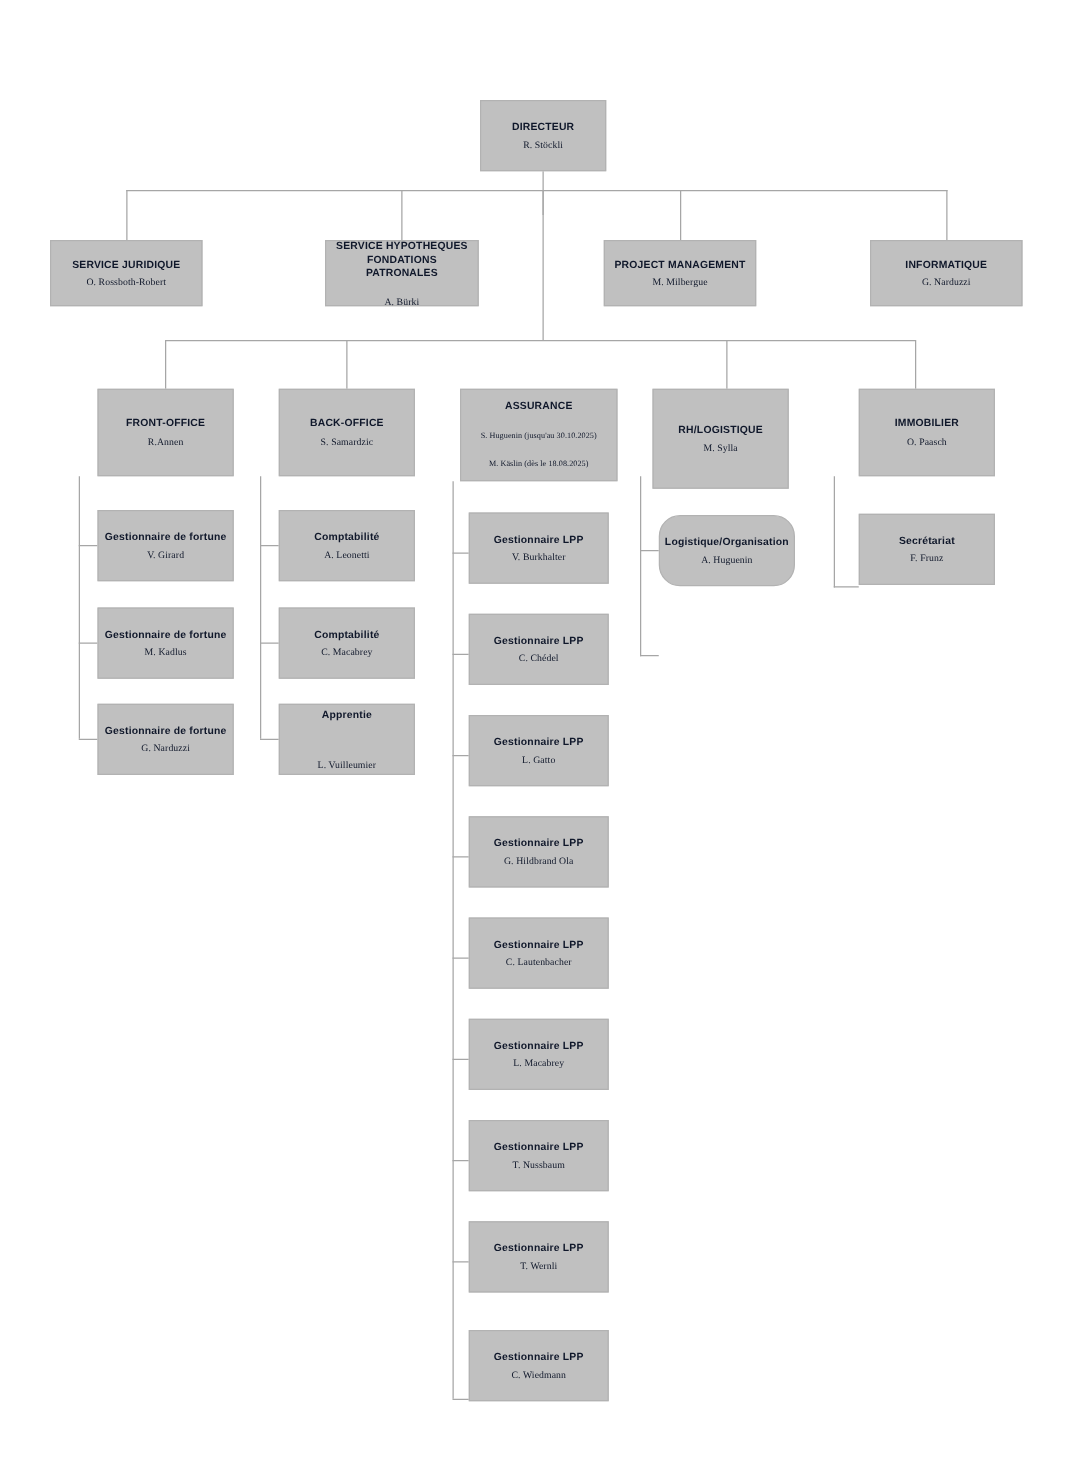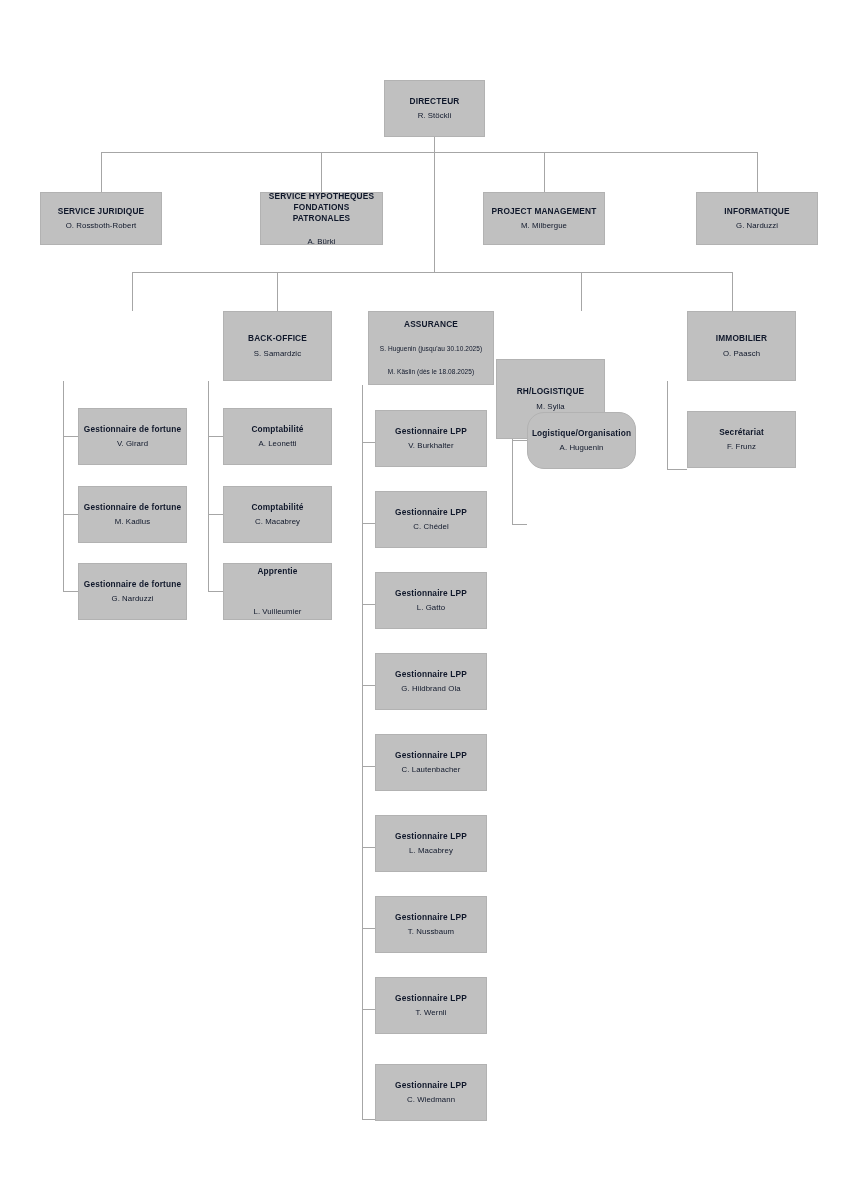--- a/index.html
+++ b/index.html
@@ -37,20 +37,21 @@
     font-weight: bold;
     font-size: 8.3px;
     line-height: 11.5px;
     letter-spacing: 0.02em;
   }
   .node .sub {
     font-size: 7.8px;
     line-height: 11.5px;
     margin-top: 3px;
     letter-spacing: 0.01em;
+    font-family: Liberation Serif, serif;
   }
   .node .sub.tight {
     margin-top: 12px;
     line-height: 11px;
   }
   .node .sub.small {
     font-size: 6.5px;
   }
   .node.two-line .title {
     line-height: 11px;
@@ -133,33 +134,37 @@
   <div class="node" style="left:483px; top:192px; width:122px; height:53px;">
     <div class="title">PROJECT MANAGEMENT</div>
     <div class="sub">M. Milbergue</div>
   </div>
 
   <div class="node" style="left:696px; top:192px; width:122px; height:53px;">
     <div class="title">INFORMATIQUE</div>
     <div class="sub">G. Narduzzi</div>
   </div>
 
+  <div class="node" style="left:78px; top:311px; width:109px; height:70px;">
+    <div class="title">FRONT-OFFICE</div>
+    <div class="sub">R.Annen</div>
+  </div>
 
   <div class="node" style="left:223px; top:311px; width:109px; height:70px;">
     <div class="title">BACK-OFFICE</div>
     <div class="sub">S. Samardzic</div>
   </div>
 
   <div class="node" style="left:368px; top:311px; width:126px; height:74px;">
     <div class="title">ASSURANCE</div>
     <div class="sub small tight">S. Huguenin (jusqu'au 30.10.2025)</div>
     <div class="sub small tight">M. Käslin (dès le 18.08.2025)</div>
   </div>
 
-  <div class="node" style="left:496px; top:311px; width:109px; height:80px;margin-top:48px;">
+  <div class="node" style="left:522px; top:311px; width:109px; height:80px;">
     <div class="title">RH/LOGISTIQUE</div>
     <div class="sub">M. Sylla</div>
   </div>
 
   <div class="node" style="left:687px; top:311px; width:109px; height:70px;">
     <div class="title">IMMOBILIER</div>
     <div class="sub">O. Paasch</div>
   </div>
 
   <div class="node" style="left:78px; top:408px; width:109px; height:57px;">

